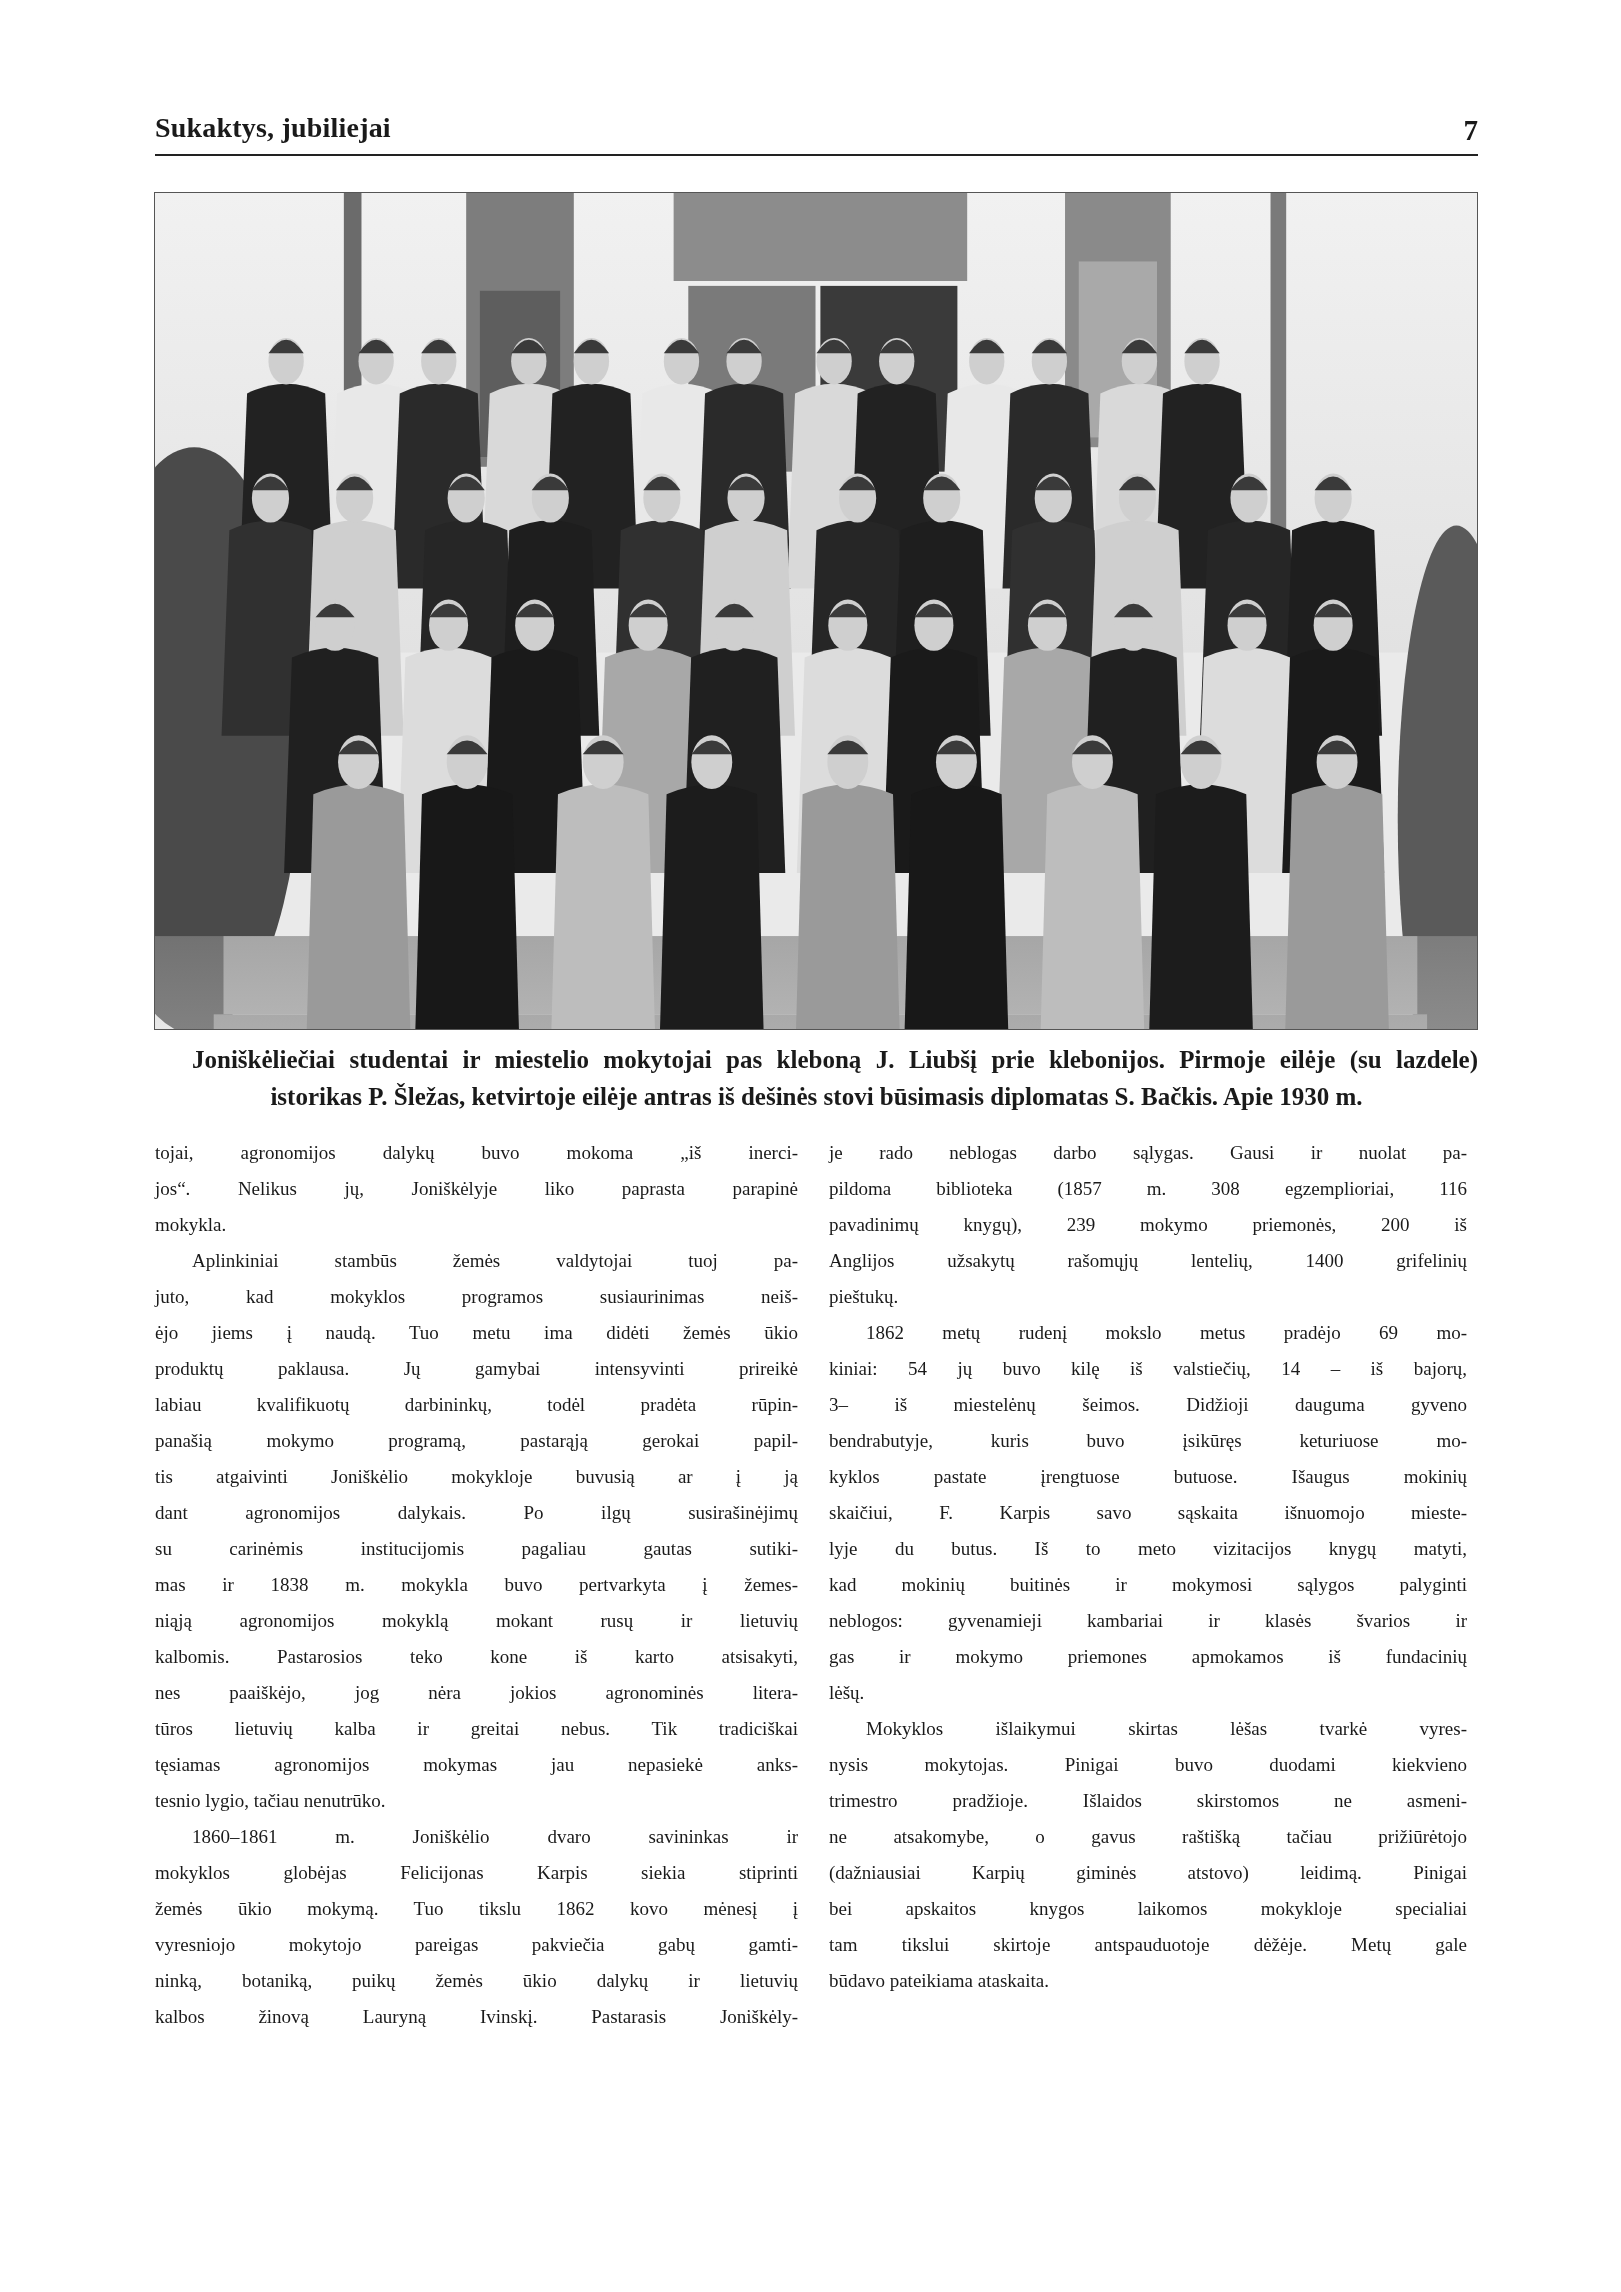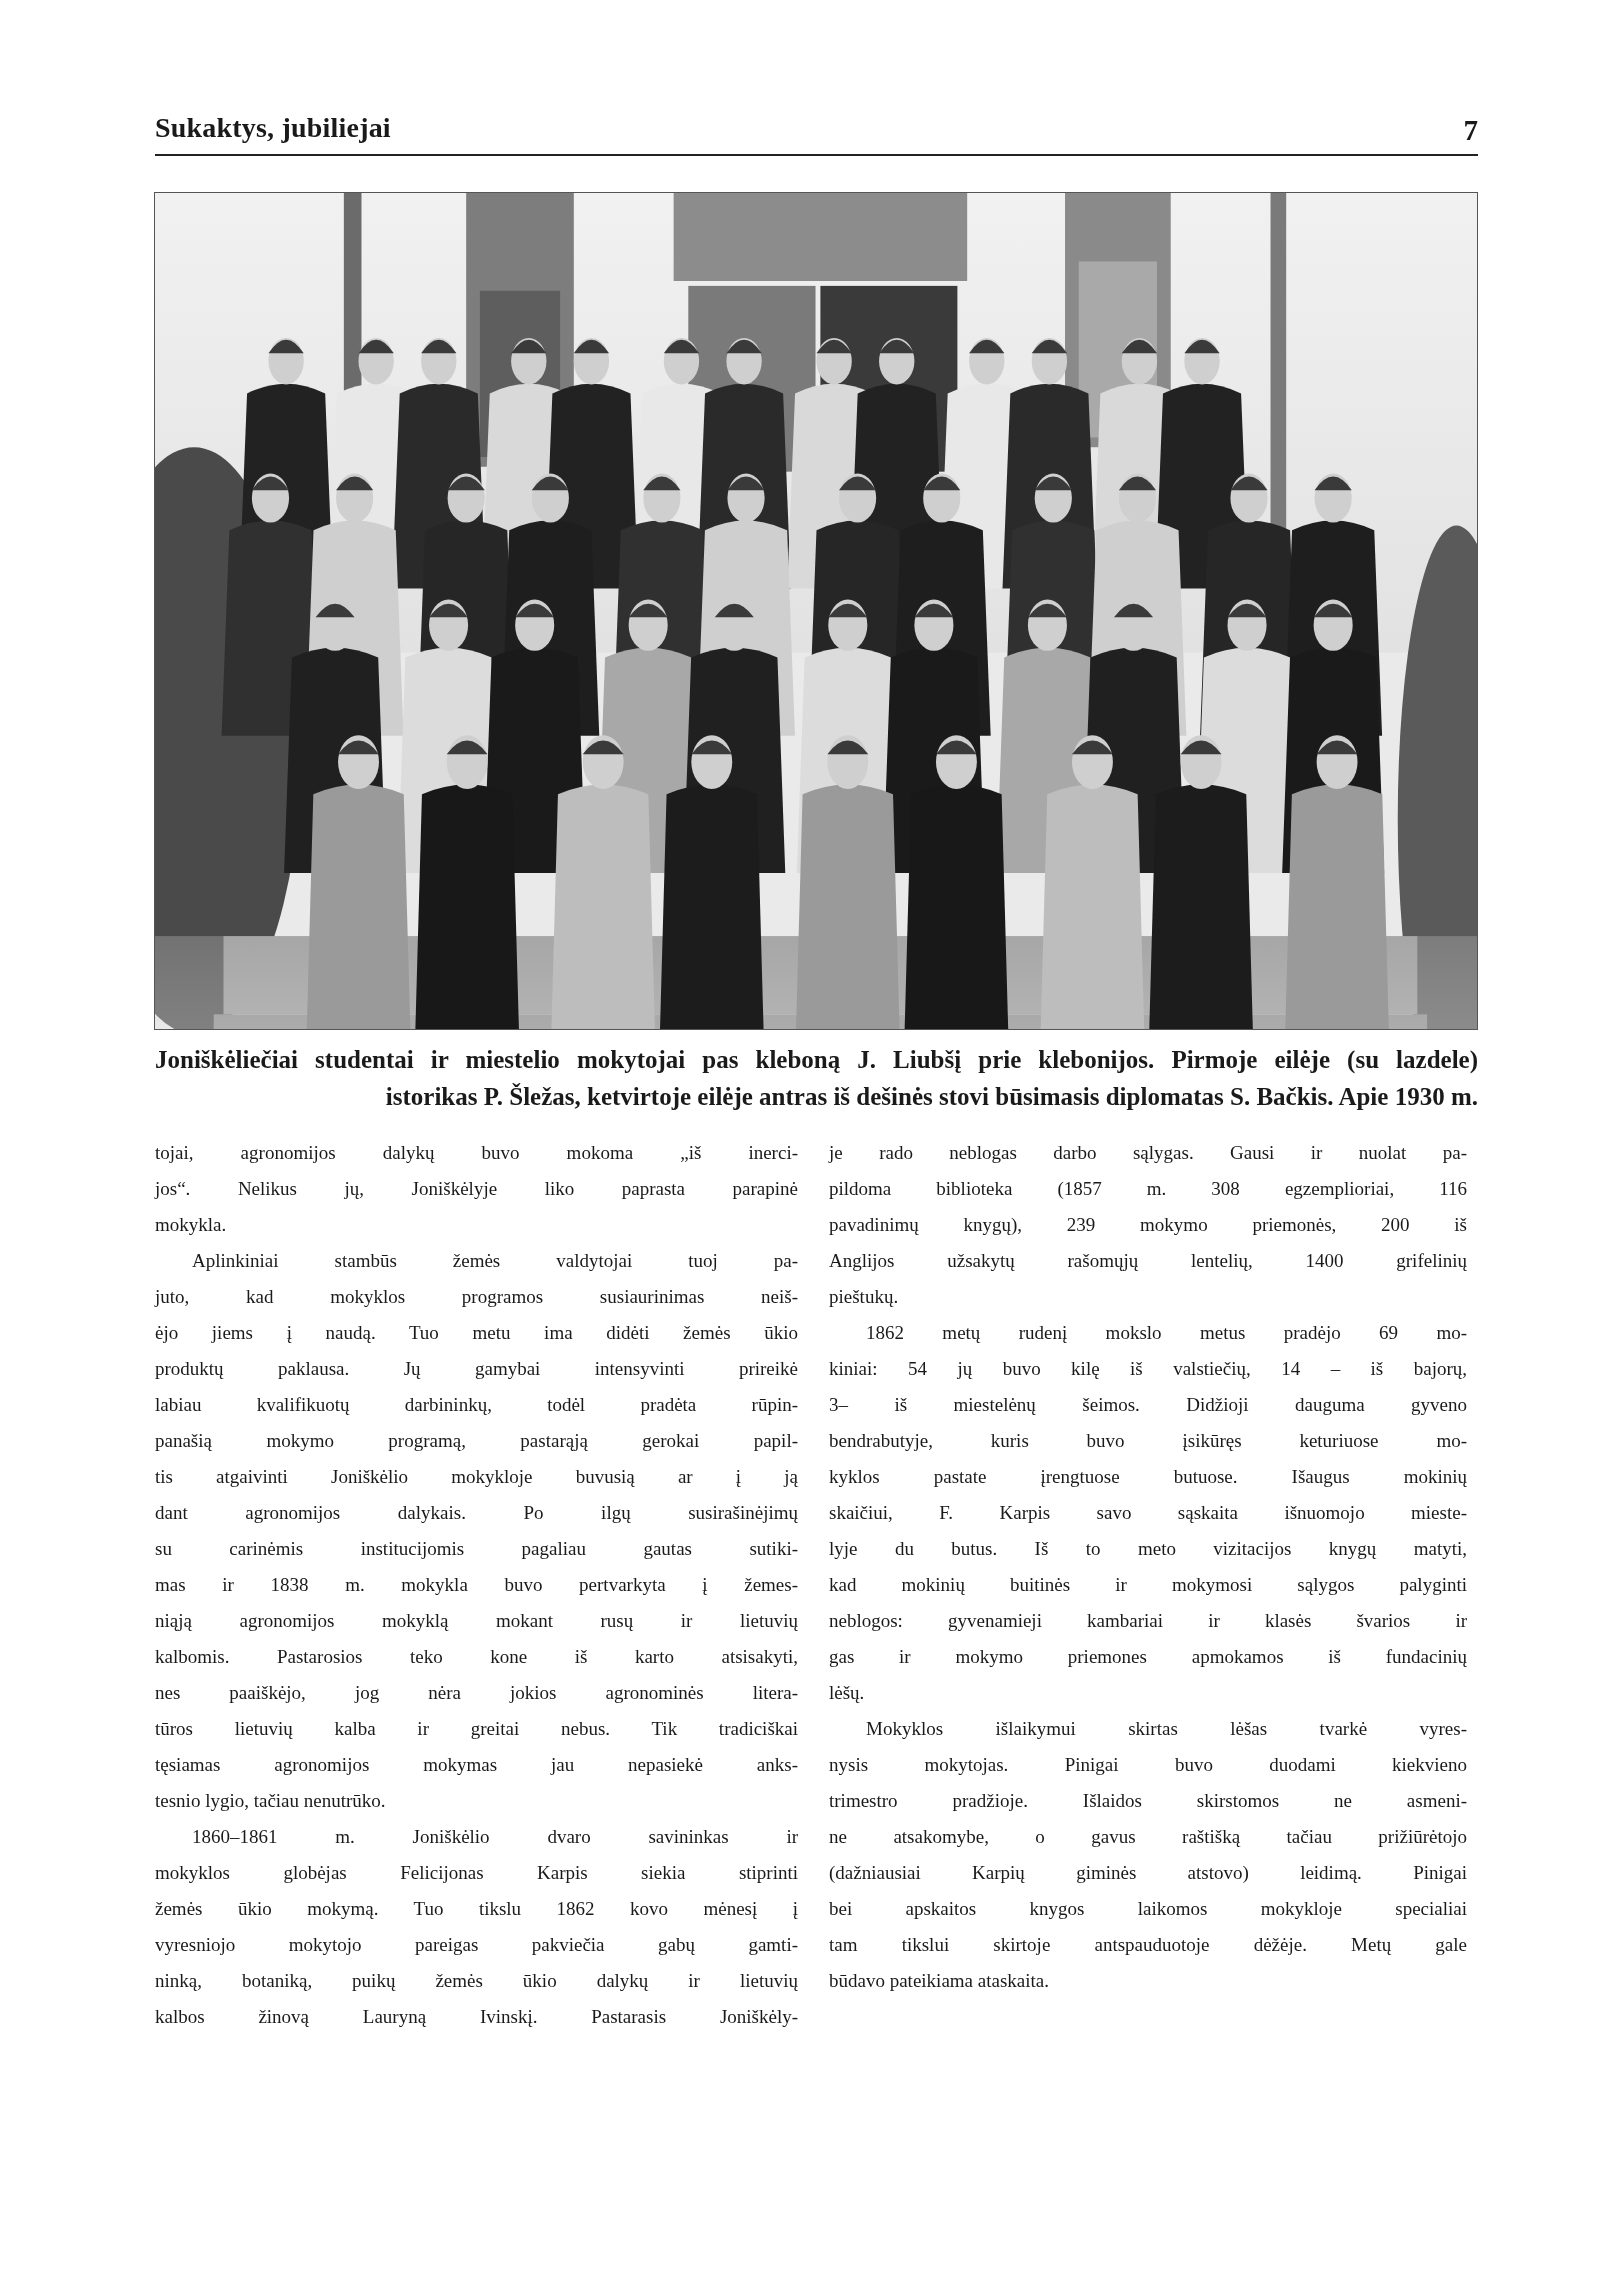--- a/index.html
+++ b/index.html
@@ -10,21 +10,21 @@
   .running-head .pageno { position: absolute; right: 0; top: 2px; font-weight: bold; font-size: 29px; }
   .head-rule { position: absolute; left: 155px; top: 154px; width: 1323px; height: 2px; background: #222; }
 
   .photo { position: absolute; left: 154px; top: 192px; width: 1324px; height: 838px;
            border: 1.5px solid #555; box-sizing: border-box; overflow: hidden; background: #eaeaea; }
   .photo svg { display: block; width: 100%; height: 100%; }
 
   .caption { position: absolute; left: 155px; top: 1041px; width: 1323px; font-weight: bold;
              font-size: 25px; line-height: 37px; text-align: justify; }
   .caption span { display: block; }
-  .caption .last { text-align: right; }
+  .caption .last { text-align: center; }
 
   .col { position: absolute; top: 1135px; font-size: 19px; line-height: 36px; }
   .col.left { left: 155px; width: 643px; }
   .col.right { left: 829px; width: 638px; }
   .ln { display: block; white-space: nowrap; text-align: justify; text-align-last: justify; height: 36px; }
   .ln.end { text-align-last: left; }
   .ln.indent { padding-left: 37px; }
 </style>
 </head>
 <body>
@@ -204,21 +204,21 @@
         <ellipse cx="1069" cy="582" rx="20.900000000000002" ry="27.500000000000004" fill="#cfcfcf"></ellipse>
         <path d="M1048.1,574 Q1069,546 1089.9,574 Z" fill="#3a3a3a"></path>
         <path d="M1161.8,615 Q1208,595 1254.2,615 L1262.2,901 L1153.8,901 Z" fill="#9a9a9a"></path>
         <ellipse cx="1208" cy="582" rx="20.900000000000002" ry="27.500000000000004" fill="#cfcfcf"></ellipse>
         <path d="M1187.1,574 Q1208,546 1228.9,574 Z" fill="#3a3a3a"></path>
       </g>
   </svg>
 </figure>
 
 <figcaption class="caption">
-  <span style="text-align-last: justify;">Joniškėliečiai studentai ir miestelio mokytojai pas kleboną J. Liubšį prie klebonijos. Pirmoje eilėje (su lazdele)</span>
+  <span style="text-align-last: justify; margin-left: 37px;">Joniškėliečiai studentai ir miestelio mokytojai pas kleboną J. Liubšį prie klebonijos. Pirmoje eilėje (su lazdele)</span>
   <span class="last">istorikas P. Šležas, ketvirtoje eilėje antras iš dešinės stovi būsimasis diplomatas S. Bačkis. Apie 1930 m.</span>
 </figcaption>
 
 <div class="col left" id="col-left">
     <span class="ln">tojai, agronomijos dalykų buvo mokoma „iš inerci-</span>
     <span class="ln">jos“. Nelikus jų, Joniškėlyje liko paprasta parapinė</span>
     <span class="ln end">mokykla.</span>
     <span class="ln indent">Aplinkiniai stambūs žemės valdytojai tuoj pa-</span>
     <span class="ln">juto, kad mokyklos programos susiaurinimas neiš-</span>
     <span class="ln">ėjo jiems į naudą. Tuo metu ima didėti žemės ūkio</span>

